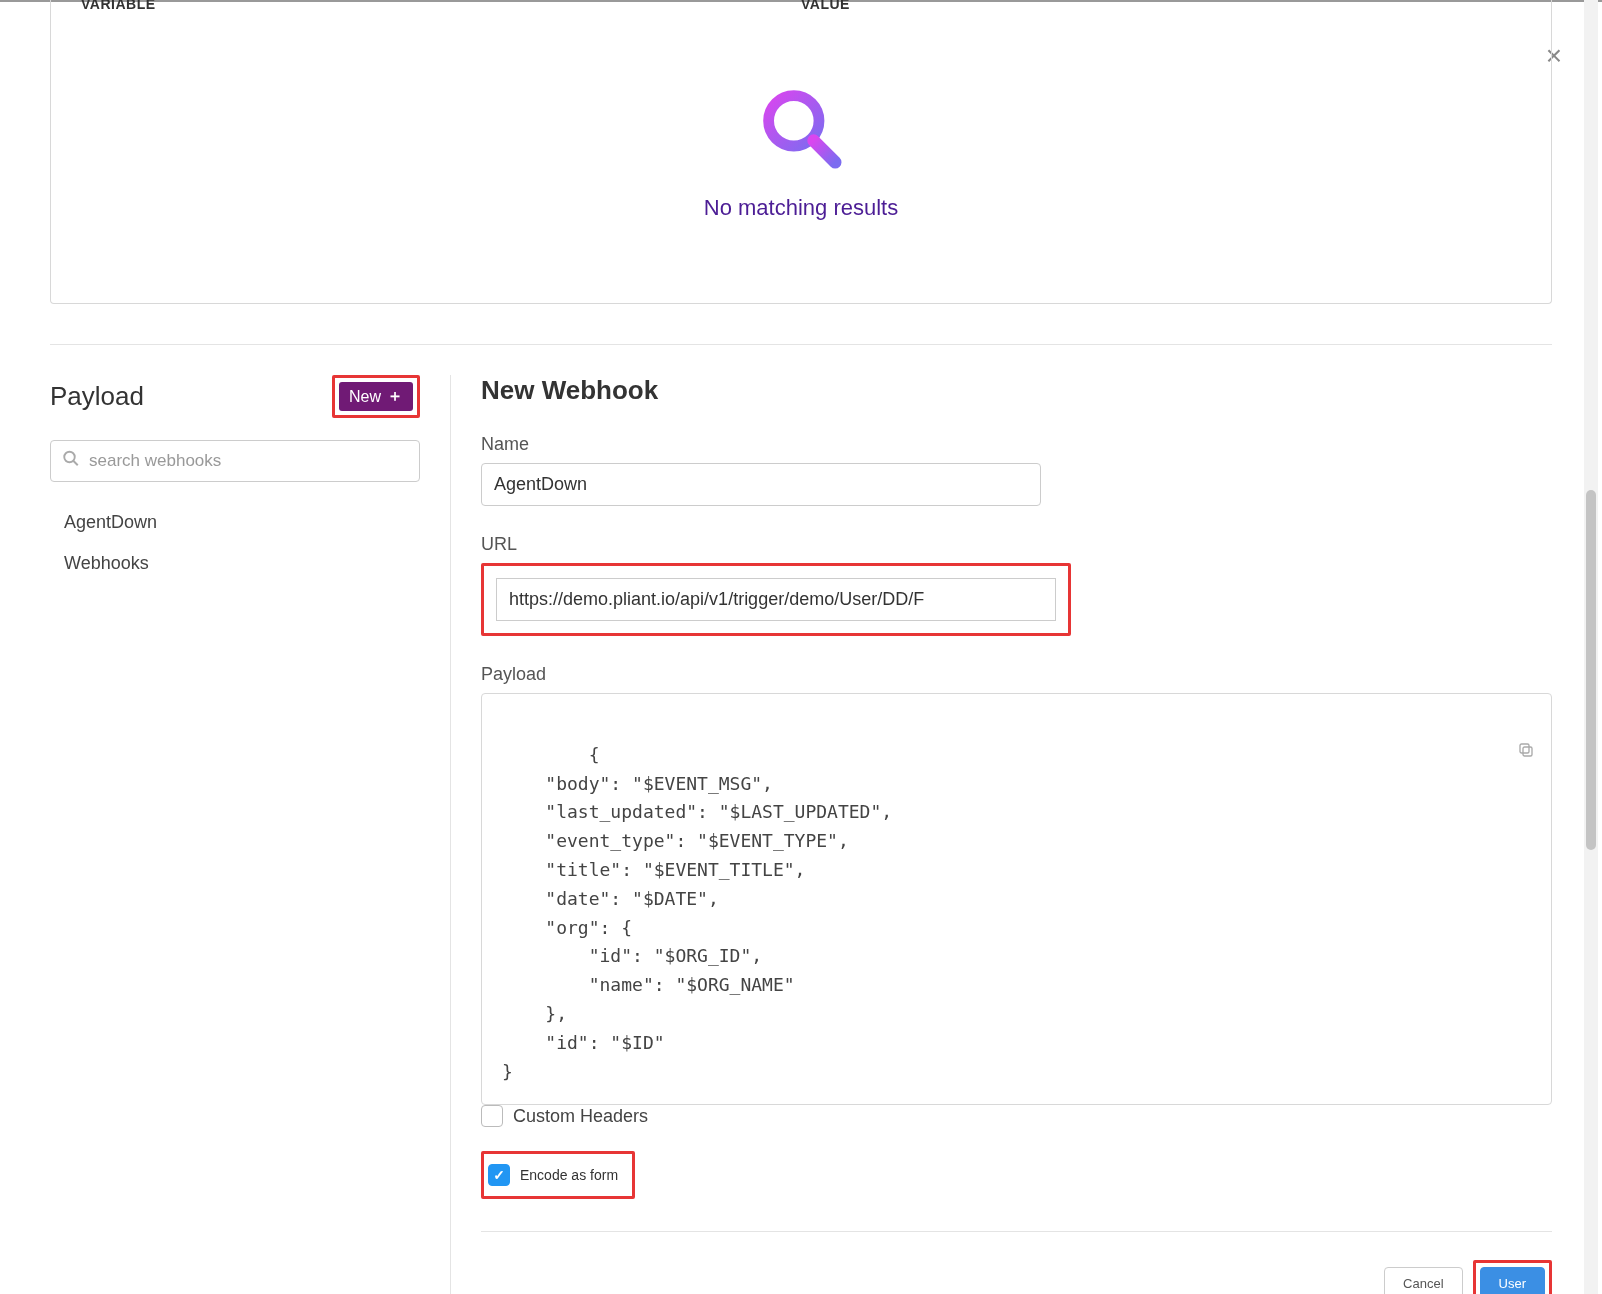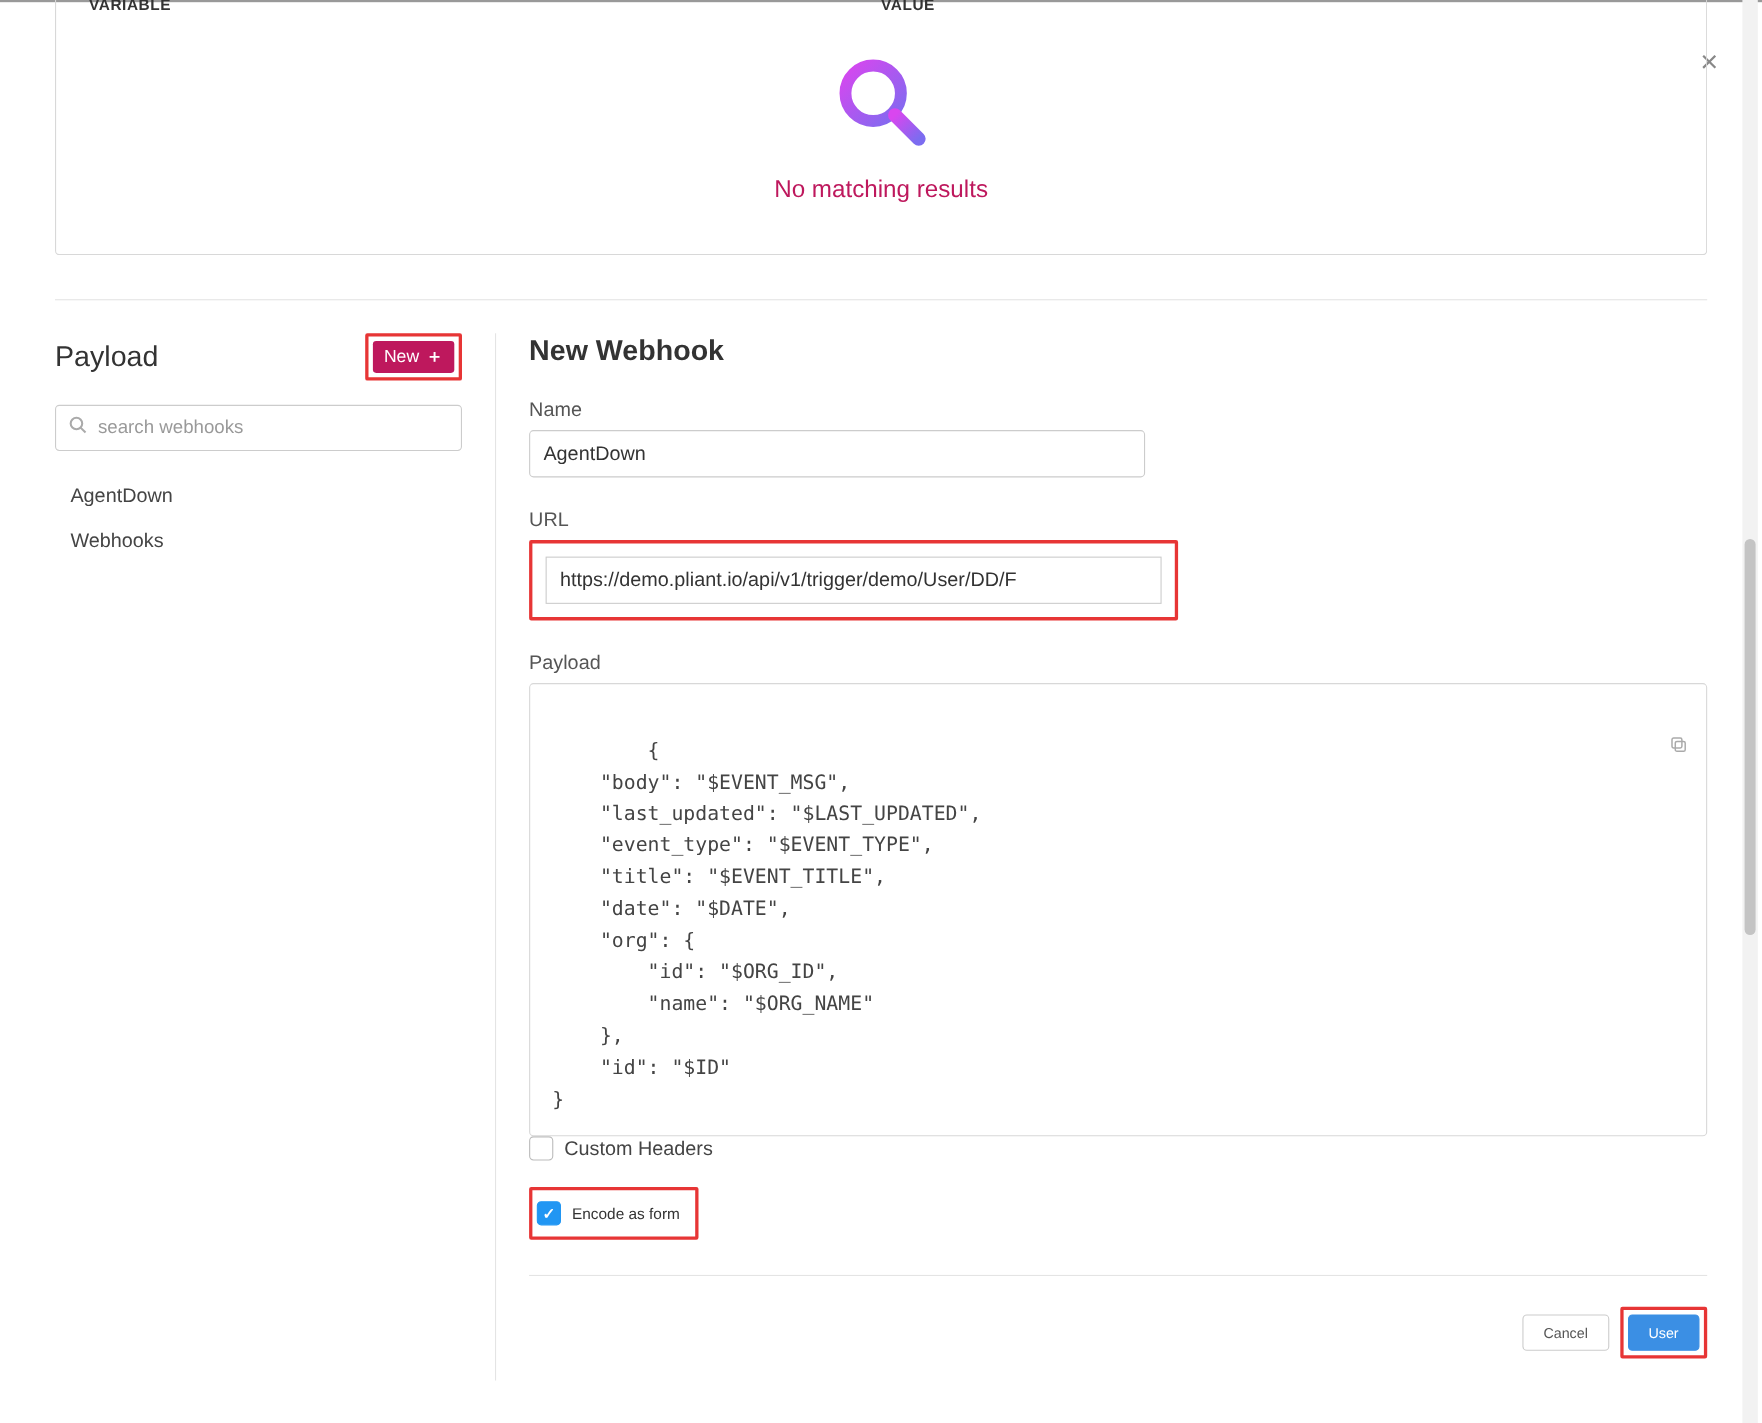--- a/index.html
+++ b/index.html
@@ -32,21 +32,21 @@
     font-size: 28px;
     color: #888;
     cursor: pointer;
     font-weight: 300;
   }
   .top-box {
     margin-top: 0;
     border: 1px solid #d8d8d8;
     border-top: none;
     border-radius: 0 0 4px 4px;
-    height: 232px;
+    height: 304px;
     position: relative;
     display: flex;
     flex-direction: column;
     align-items: center;
     justify-content: center;
     padding-top: 0;
   }
   .top-header-row {
     position: absolute;
     top: -4px;
@@ -61,21 +61,21 @@
   }
   .th-variable { width: 50%; }
   .th-value { width: 50%; }
   .search-illustration {
     width: 90px;
     height: 90px;
   }
   .no-results {
     margin-top: 22px;
     font-size: 22px;
-    color: #be185d;
+    color: #4c1d95;
   }
   .section-divider {
     margin: 40px 0 30px 0;
     border-top: 1px solid #e4e4e4;
   }
   .body-row {
     display: flex;
     gap: 0;
   }
   .left-col {
@@ -99,21 +99,21 @@
     font-size: 26px;
     font-weight: 400;
     color: #333;
   }
   .new-btn-wrap {
     border: 3px solid #e73535;
     padding: 4px;
     border-radius: 2px;
   }
   .new-btn {
-    background: #be185d;
+    background: #701a75;
     color: #fff;
     border: none;
     padding: 4px 10px;
     font-size: 16px;
     border-radius: 3px;
     display: inline-flex;
     align-items: center;
     gap: 6px;
     cursor: pointer;
   }

